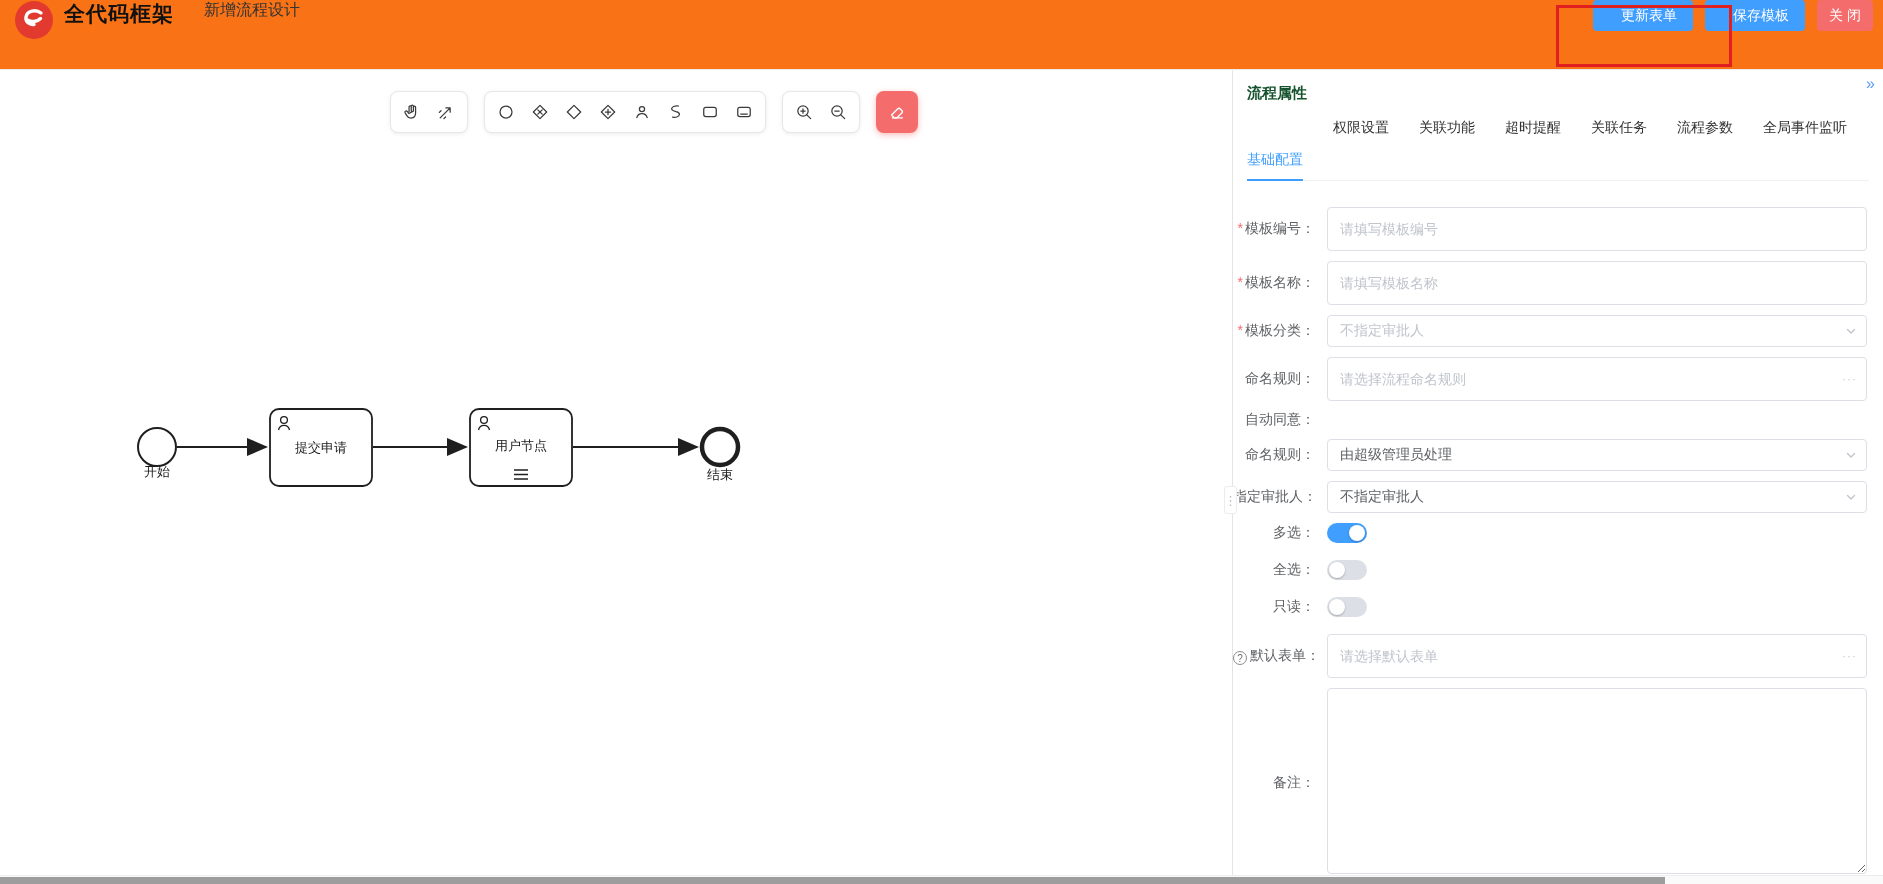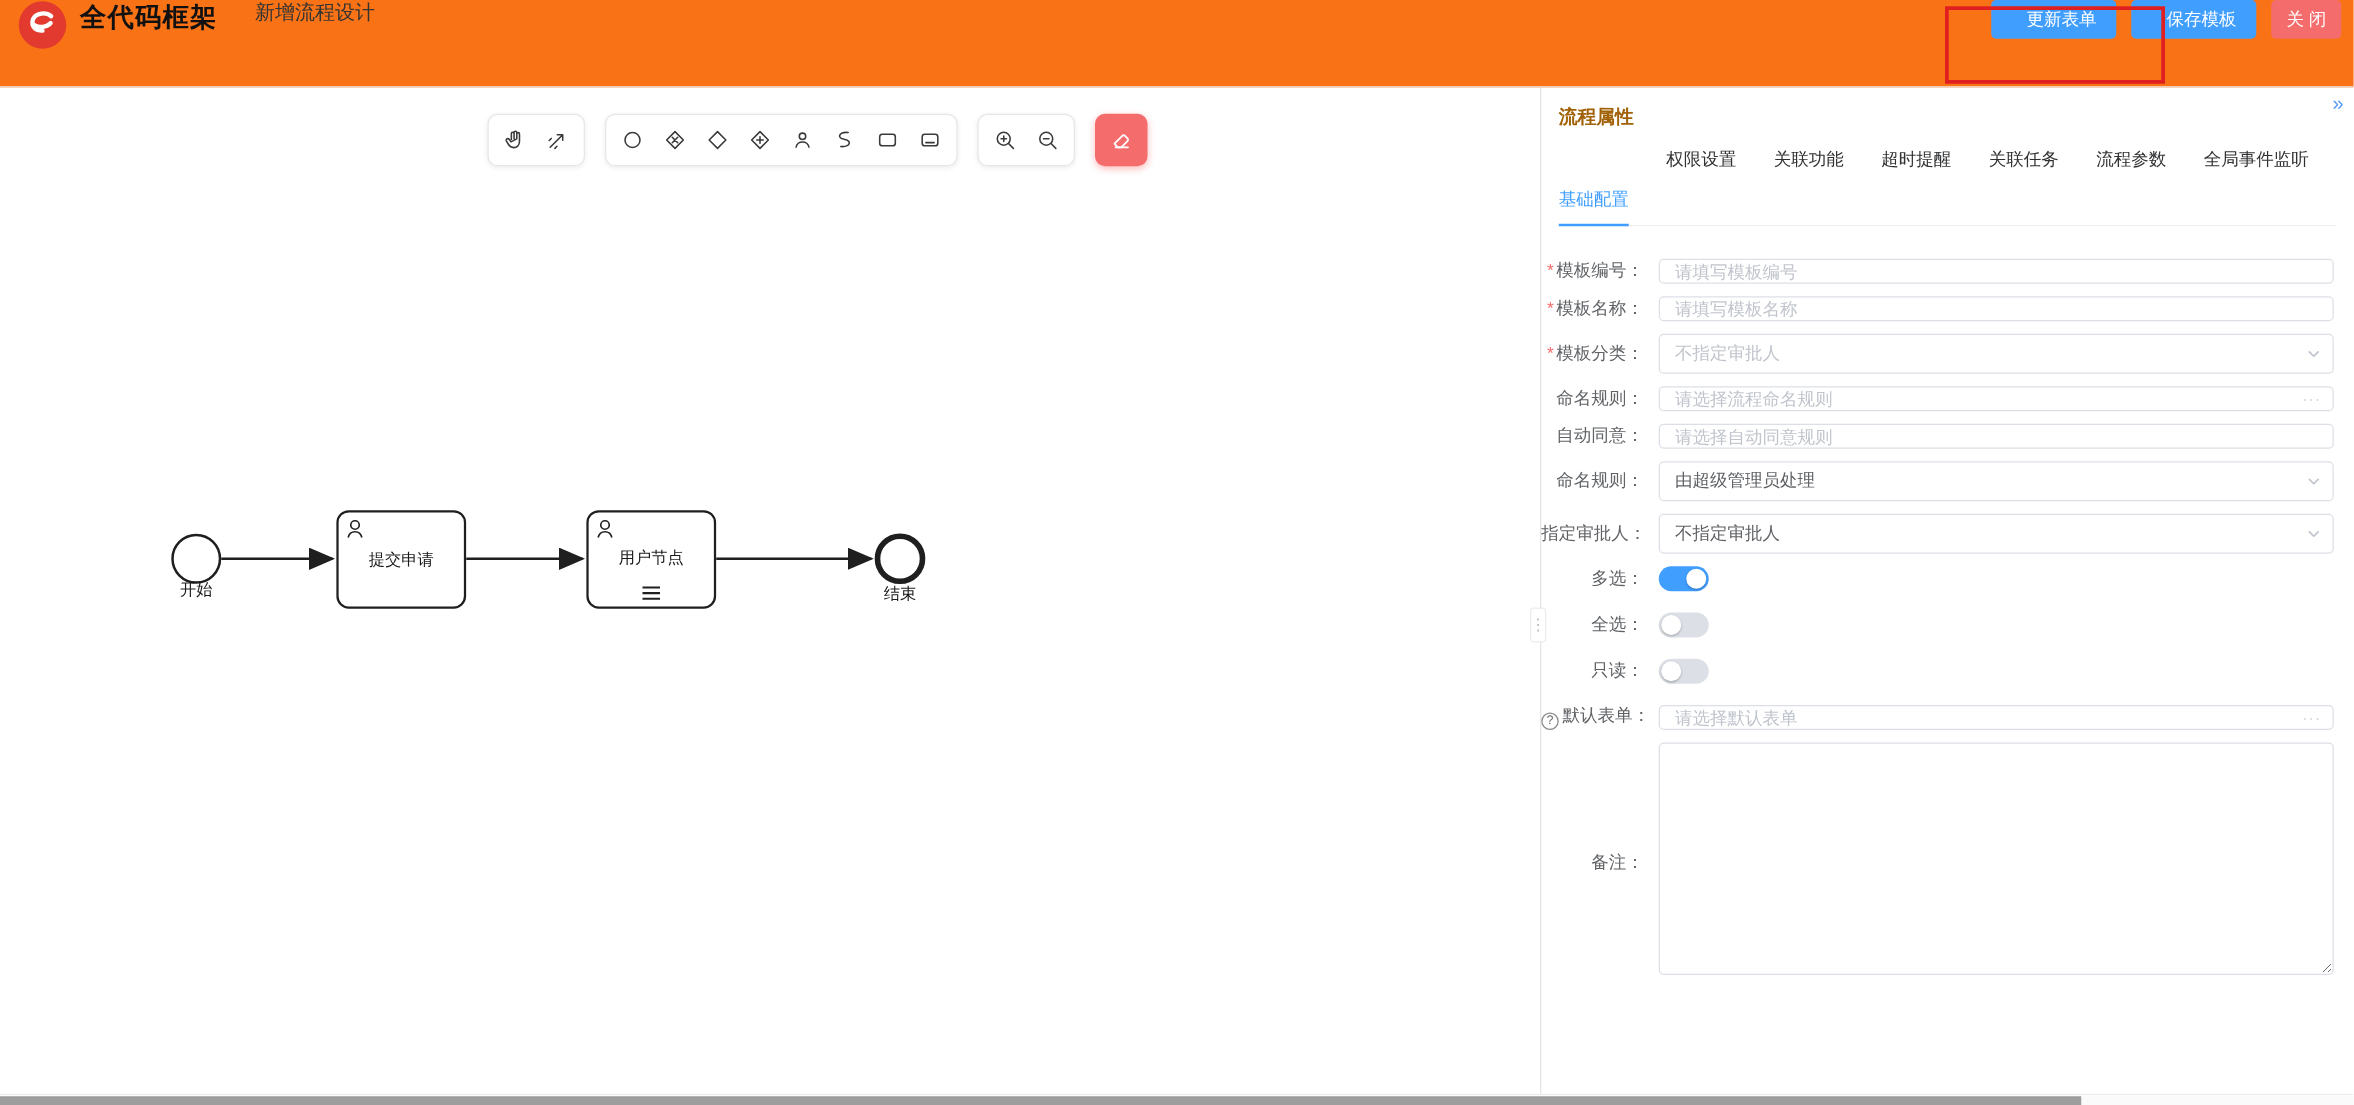--- a/index.html
+++ b/index.html
@@ -32,34 +32,34 @@
   .tool-danger svg { stroke:#fff; fill:none; stroke-width:1.7; stroke-linecap:round; stroke-linejoin:round; }
 
   
   .canvas-svg { position:absolute; left:0; top:70px; z-index:1; }
   .canvas-svg text { font-family:"Liberation Sans","DejaVu Sans",sans-serif; fill:#1a1a1a; }
 
   
   .panel { position:absolute; left:1232px; top:70px; width:651px; height:805px; background:#fff;
     border-left:1px solid #e4e4e4; z-index:3; }
   .panel-collapse { position:absolute; top:6px; right:8px; color:#5a9cf8; font-size:16px; cursor:pointer; line-height:1; }
-  .panel-title { margin:14px 16px 0 14px; font-size:15px; font-weight:700; color:#a16207; }
+  .panel-title { margin:14px 16px 0 14px; font-size:15px; font-weight:700; color:#14532d; }
   .tabs { display:flex; gap:30px; margin:16px 14px 0 14px; border-bottom:1px solid #f0f0f0; }
   .tab { font-size:14px; color:#303133; padding-bottom:11px; cursor:pointer; position:relative; white-space:nowrap; }
   .tab.active { color:#409eff;margin-top:32px; }
   .tab.active::after { content:""; position:absolute; left:0; right:0; bottom:-1px; height:2px; background:#409eff; }
 
   .form { margin-top:26px; padding-right:16px; }
   .frow { display:flex; align-items:center; margin-bottom:10px; }
   .frow.sw { margin-bottom:17px; }
   .flabel { width:94px; flex-shrink:0; text-align:right; padding-right:12px; font-size:14px; color:#606266; white-space:nowrap; }
   .req { color:#f56c6c; margin-right:2px; }
   .fcontrol { flex:1; position:relative; }
   .fcontrol.nogrow { flex:none; }
-  input.finput { width:100%; height:20px; border:1px solid #dcdfe6; border-radius:4px; padding:0 12px;
+  input.finput { width:100%; height:44px; border:1px solid #dcdfe6; border-radius:4px; padding:0 12px;
     font-size:14px; color:#606266; font-family:inherit; outline:none; background:#fff; }
   input.finput::placeholder { color:#c0c4cc; }
   .fselect { height:32px; border:1px solid #dcdfe6; border-radius:4px; padding:0 28px 0 12px;
     display:flex; align-items:center; font-size:14px; background:#fff; cursor:pointer; }
   .fselect .ph { color:#c0c4cc; }
   .fselect .val { color:#606266; }
   .chevron { position:absolute; right:10px; top:50%; transform:translateY(-50%); }
   .chevron path { stroke:#c0c4cc; fill:none; stroke-width:1.4; stroke-linecap:round; stroke-linejoin:round; }
   .suffix-more { position:absolute; right:10px; top:50%; transform:translateY(-50%); color:#c8cbd1;
     font-size:12px; letter-spacing:1px; pointer-events:none; }
@@ -273,23 +273,20 @@
       <div class="frow">
         <label class="flabel"><span>命名规则：</span></label>
         <div class="fcontrol">
           <input class="finput" placeholder="请选择流程命名规则" style="">
           <span class="suffix-more">···</span>
         </div>
       </div>
 
       <div class="frow">
         <label class="flabel"><span>自动同意：</span></label>
-        <div class="fcontrol">
-          <input class="finput" placeholder="请选择自动同意规则" style="">
-        </div>
       </div>
 
       <div class="frow">
         <label class="flabel"><span>命名规则：</span></label>
         <div class="fcontrol">
           <div class="fselect">
             <span class="val">由超级管理员处理</span>
           </div>
           <svg class="chevron" width="12" height="12" viewBox="0 0 12 12">
               <path d="M2.5 4.5L6 8l3.5-3.5"></path>

